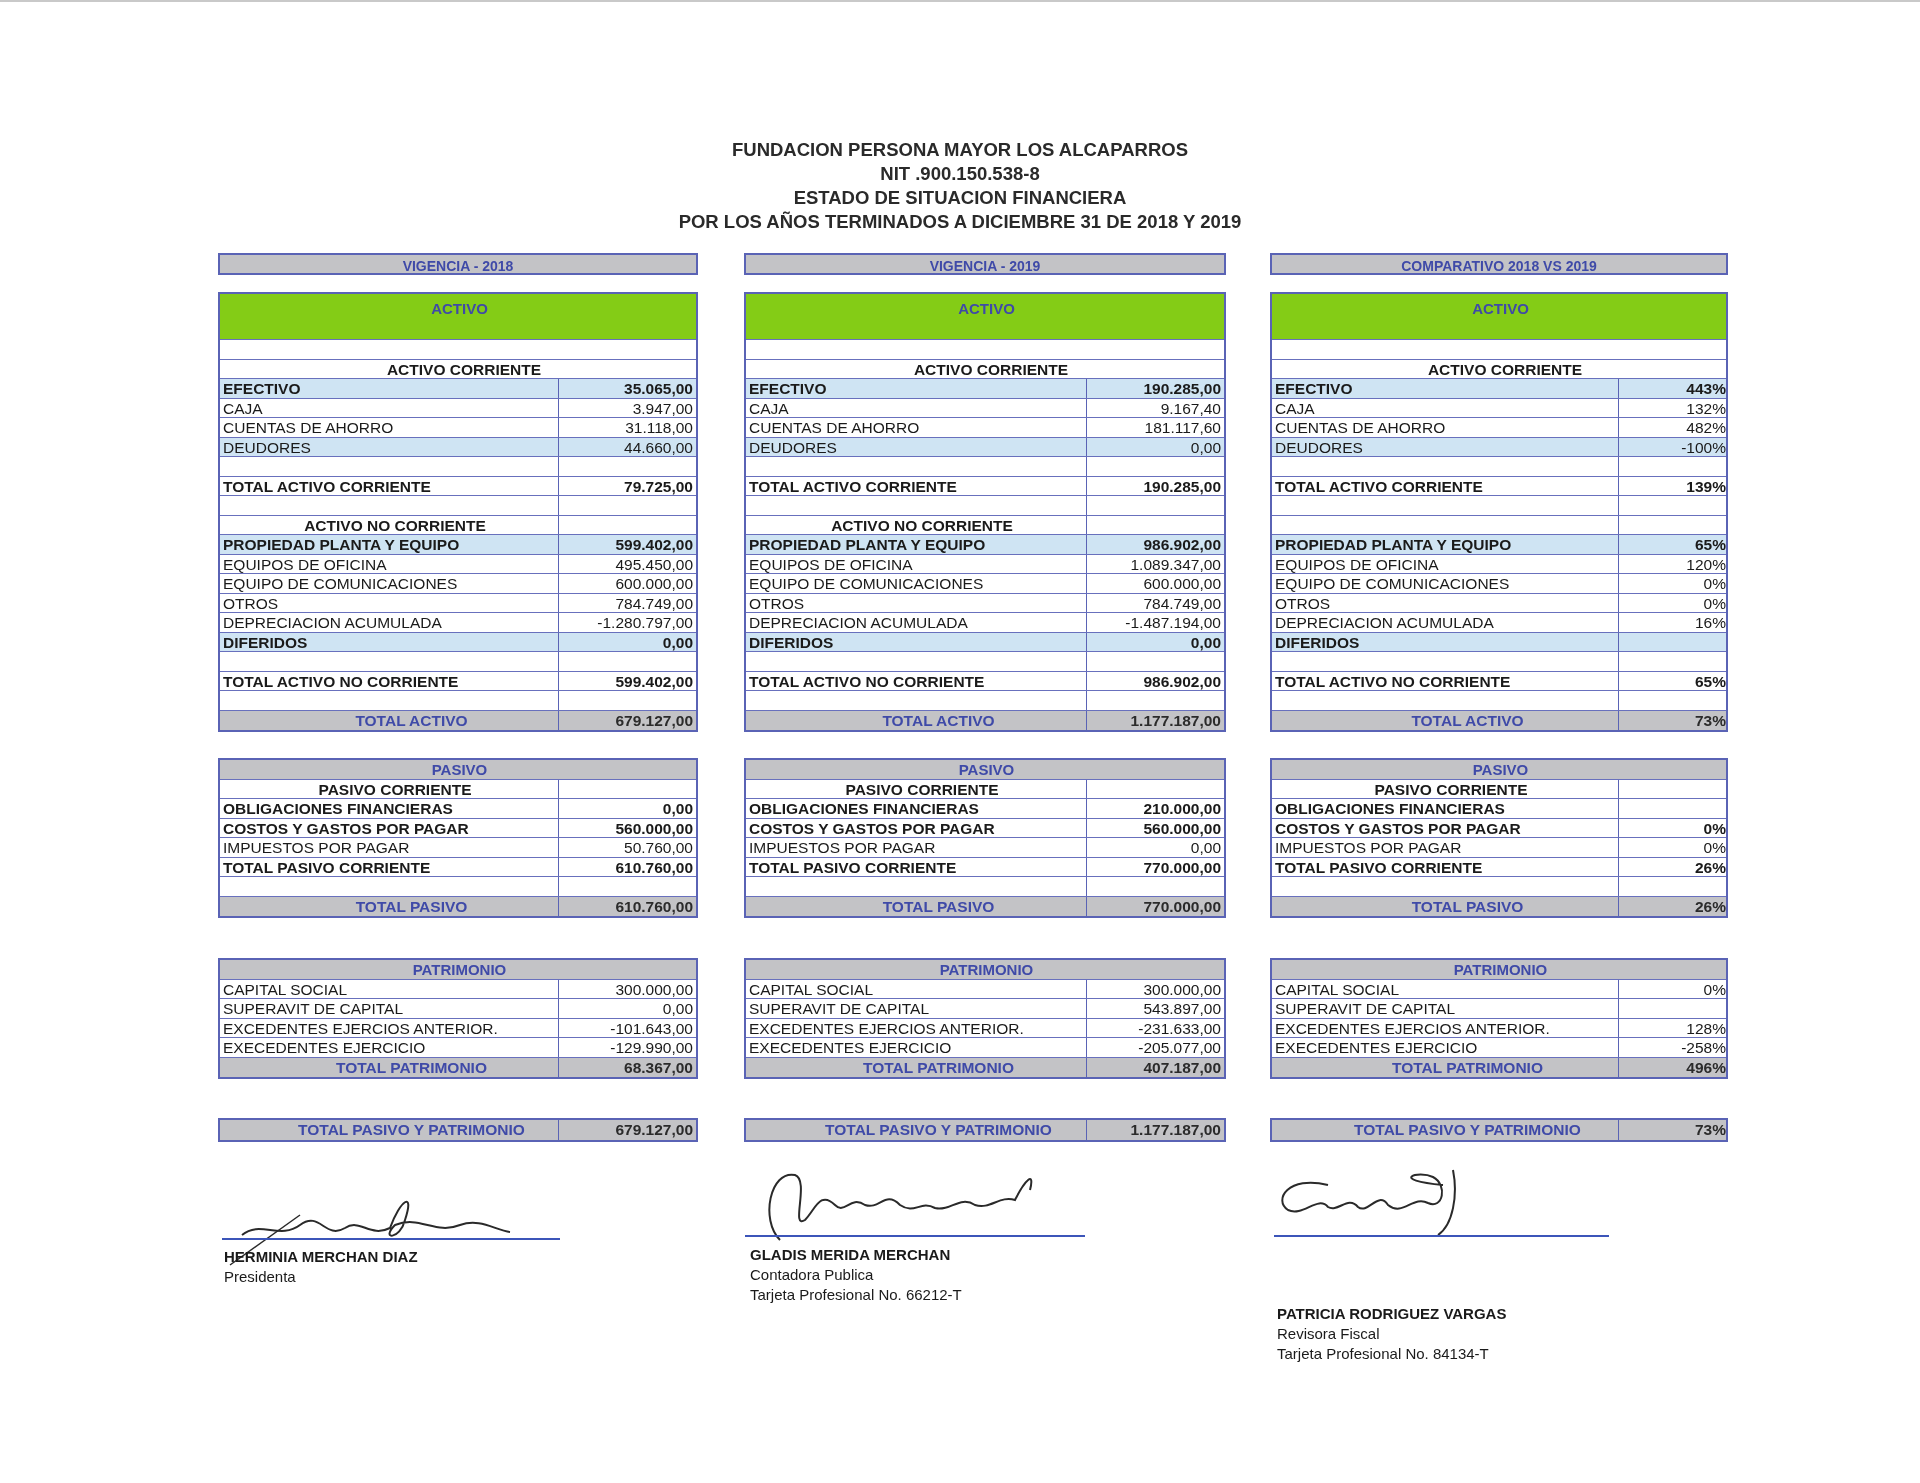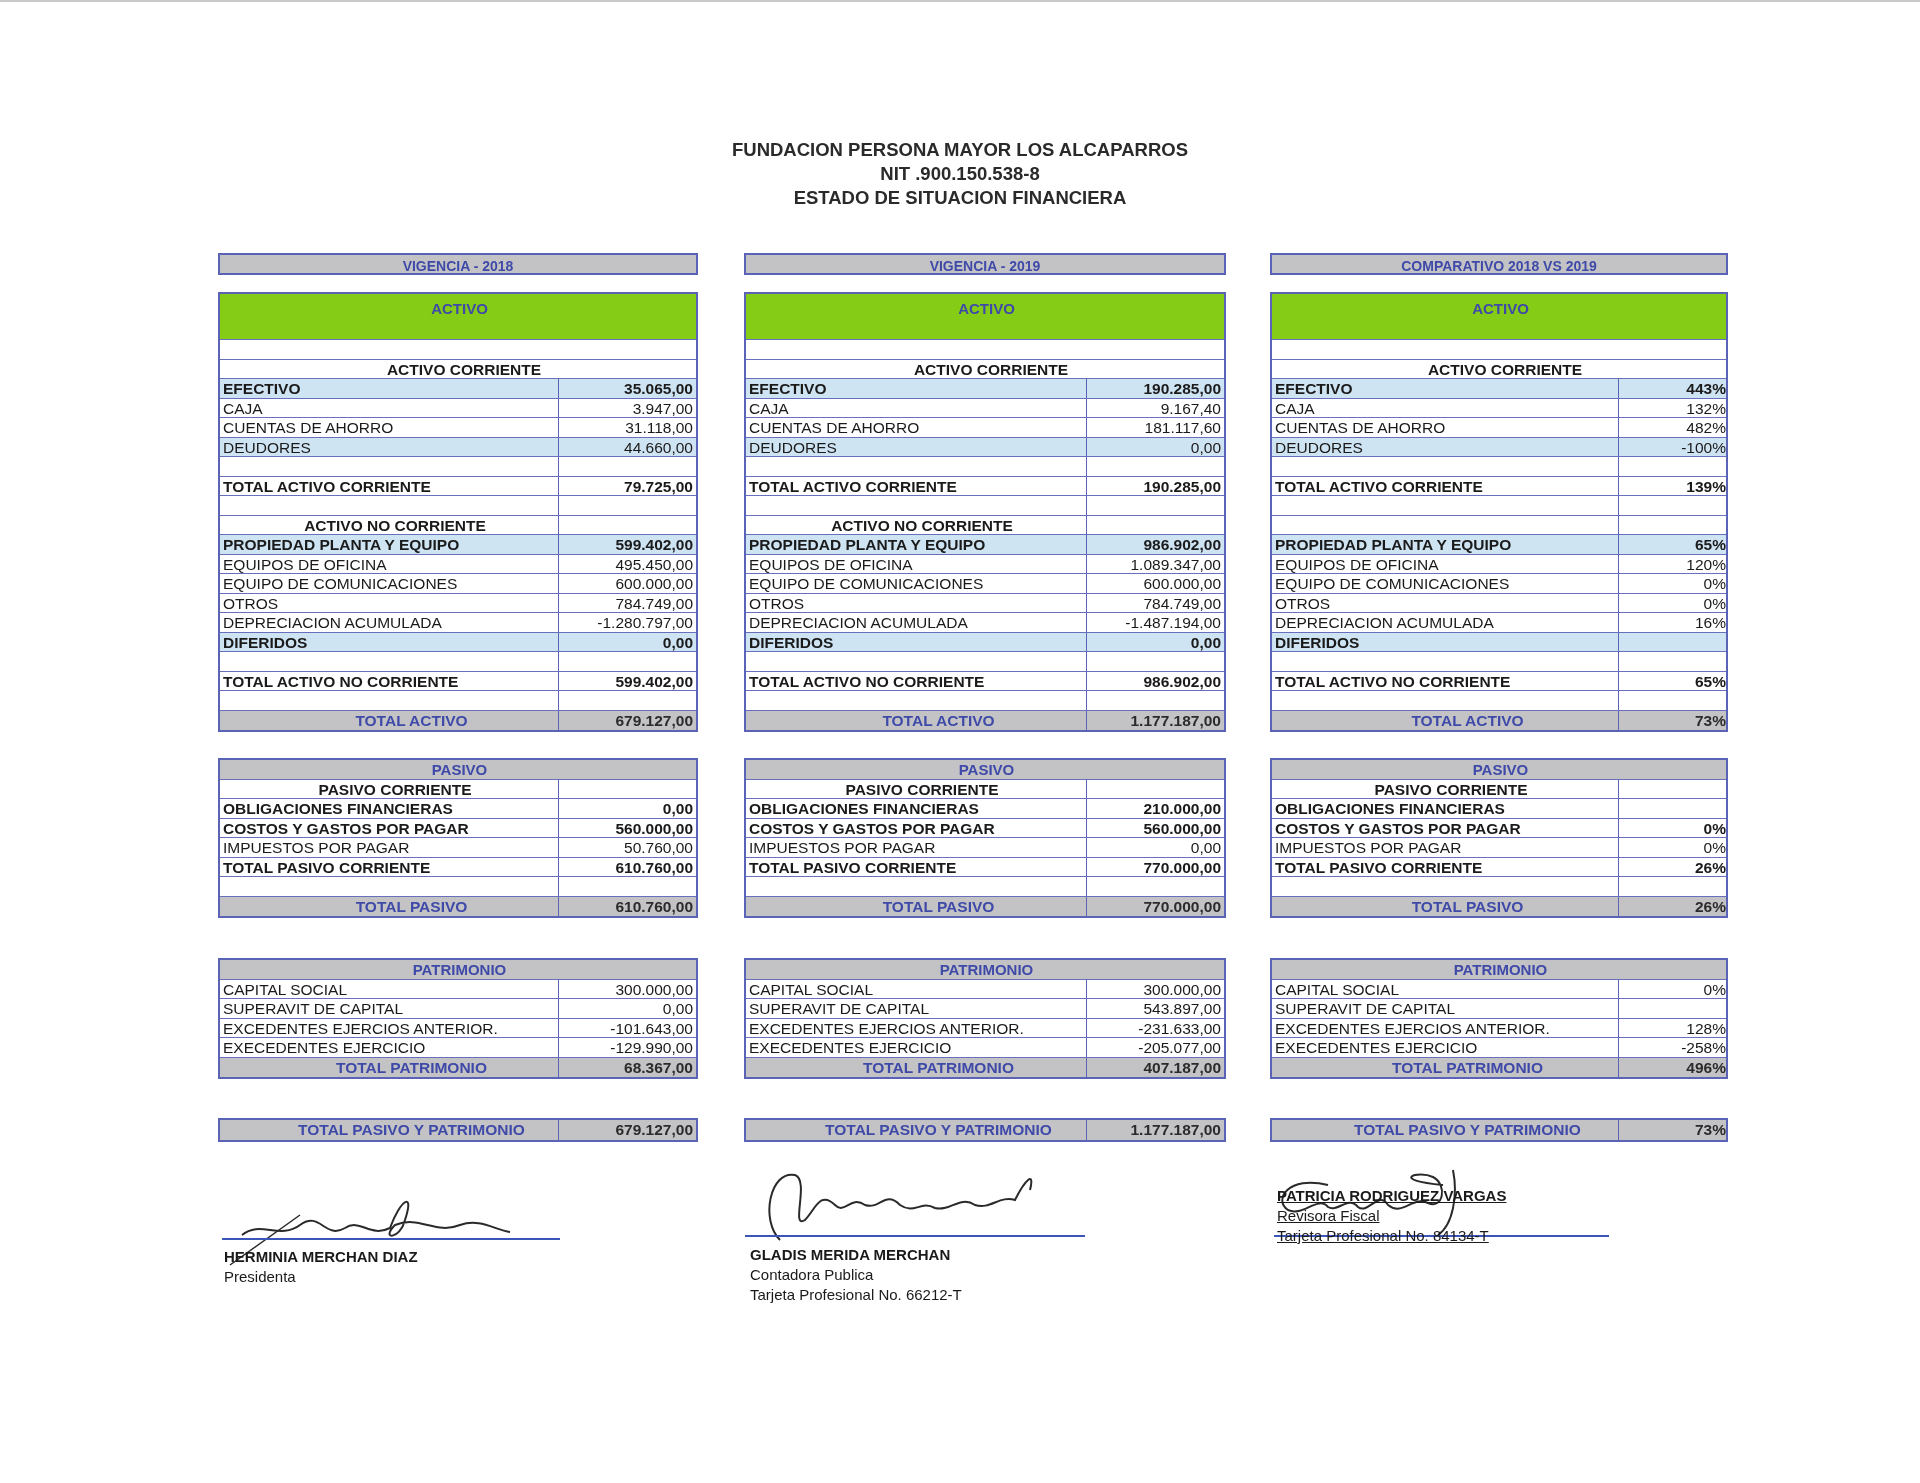--- a/index.html
+++ b/index.html
@@ -40,20 +40,21 @@
 </style>
 </head>
 <body>
 
 <div class="topline"></div>
 
 <div class="title-block">
   <div>FUNDACION  PERSONA MAYOR LOS ALCAPARROS</div>
   <div>NIT .900.150.538-8</div>
   <div>ESTADO DE SITUACION FINANCIERA</div>
+  <div>POR LOS AÑOS TERMINADOS A DICIEMBRE 31 DE 2018 Y 2019</div>
 </div>
 
 <div id="columns">
     <div class="col c1">
       <div class="vig" style="width:480px;">VIGENCIA - 2018</div>
        <div class="tbl" style="top:292px;width:480px;">
          <div class="row head">
        <div class="lab">ACTIVO</div>
 
      </div>
@@ -534,17 +535,17 @@
 <div class="sig" style="left:750px;top:1245px;">
   <div class="name">GLADIS MERIDA MERCHAN</div>
   <div>Contadora Publica</div>
   <div>Tarjeta Profesional  No. 66212-T</div>
 </div>
 
 <svg class="scribble" style="left:1268px;top:1155px;" width="240" height="90">
   <path d="M60 30 C20 20, 5 45, 20 55 C35 62, 50 40, 60 52 C70 58, 80 40, 90 52 C100 60, 110 35, 120 50 C135 62, 145 40, 160 48 C175 55, 180 30, 165 22 C150 15, 120 25, 175 30 M185 15 C190 40, 185 70, 170 80" fill="none" stroke="#2a2a2a" stroke-width="2"></path>
 </svg>
 <div class="sigline" style="left:1274px;top:1235px;width:335px;"></div>
-<div class="sig" style="left:1277px;top:1186px;text-decoration:underline;">
+<div class="sig" style="left:1277px;top:1304px;">
   <div class="name">PATRICIA RODRIGUEZ  VARGAS</div>
   <div>Revisora Fiscal</div>
   <div>Tarjeta Profesional  No. 84134-T</div>
 </div>
 
 </body></html>

